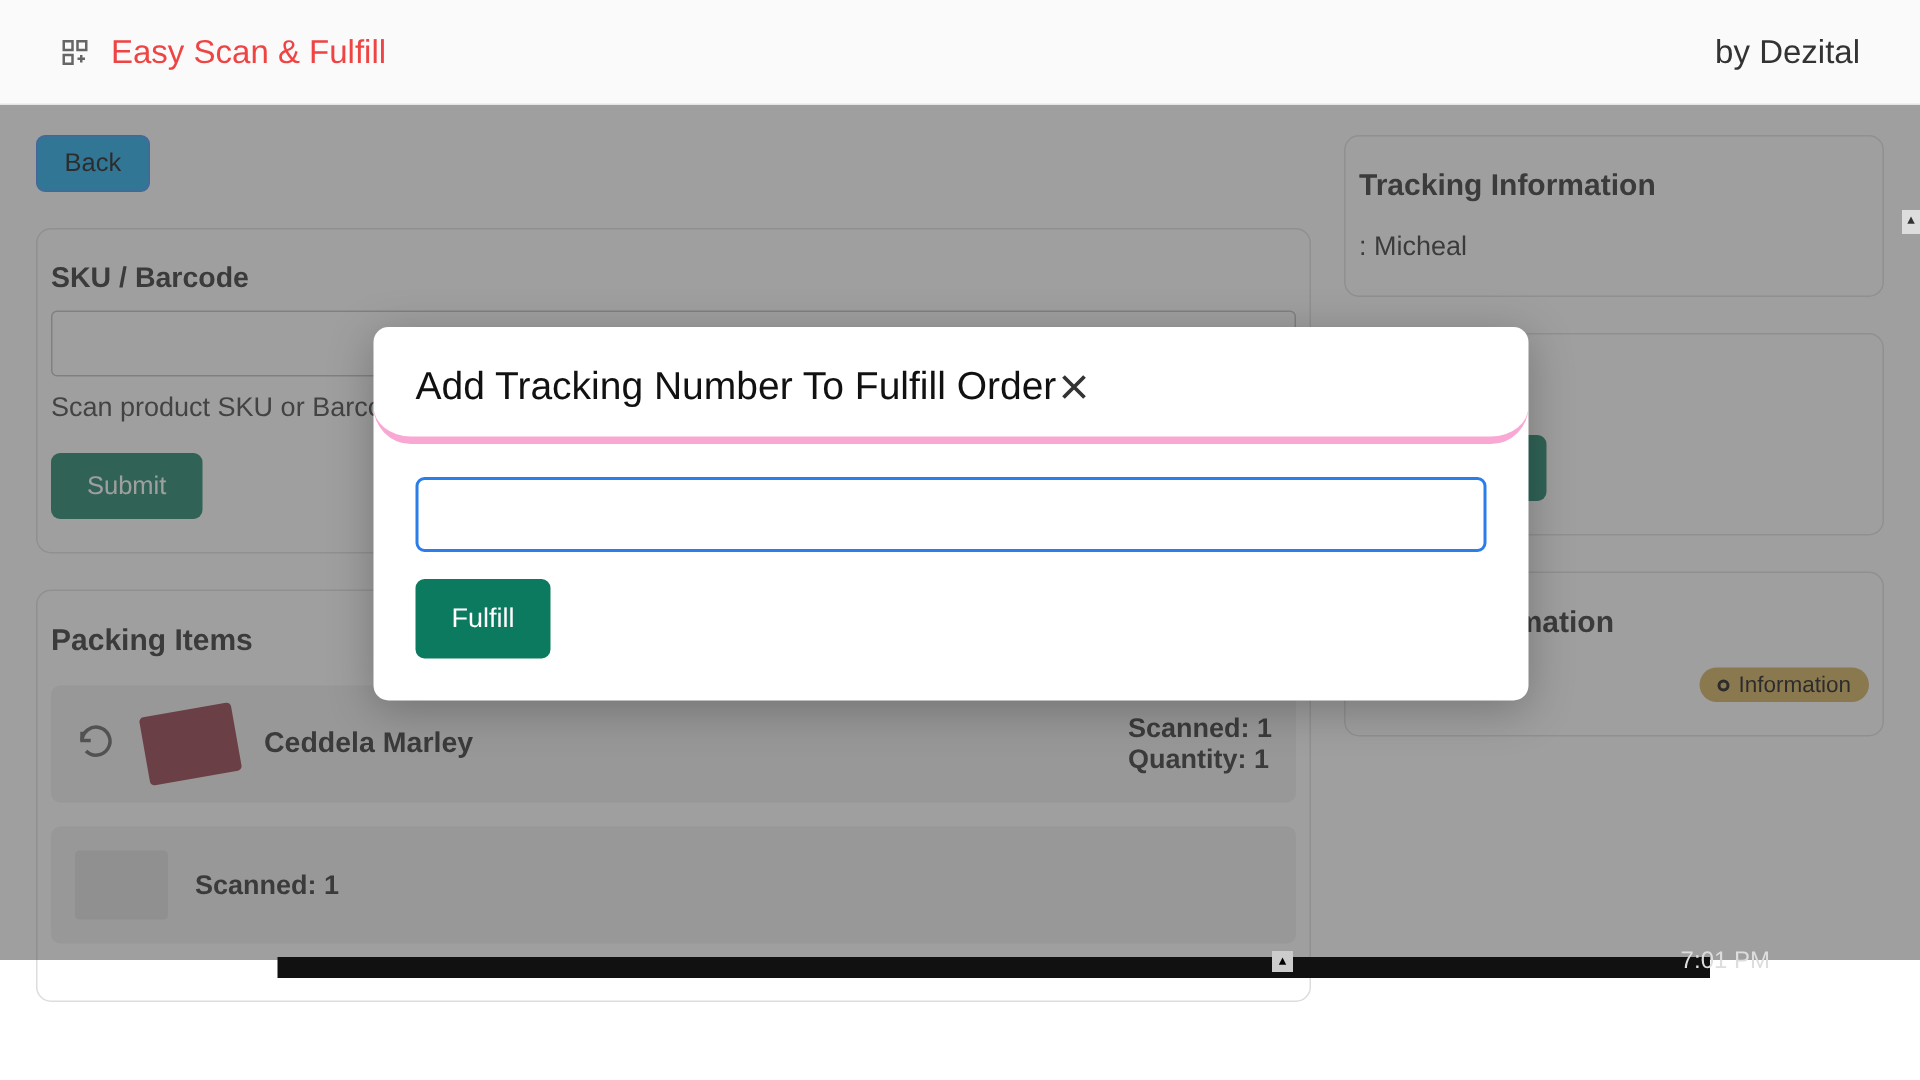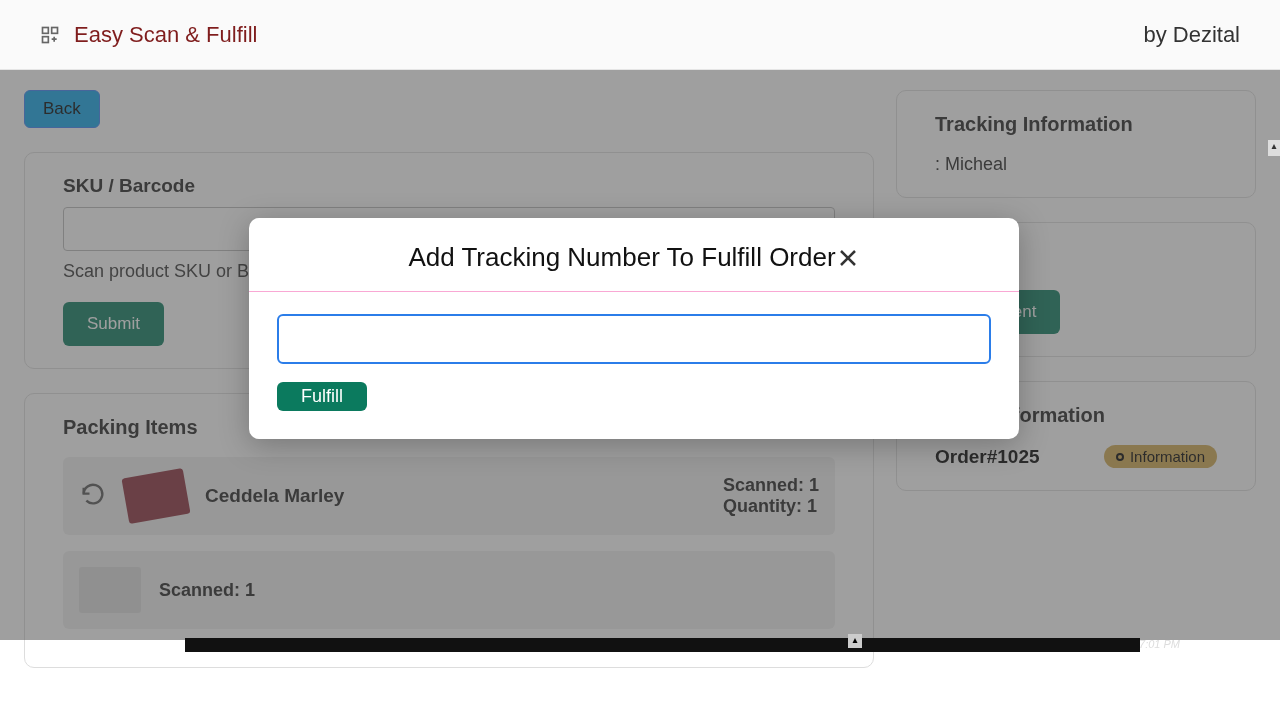--- a/index.html
+++ b/index.html
@@ -1,31 +1,31 @@
 <!DOCTYPE html>
 <html><head>
 <meta charset="utf-8">
 <style>
 * { box-sizing: border-box; margin: 0; padding: 0; }
 body { font-family: -apple-system, "Segoe UI", sans-serif; background: #fff; width: 1280px; height: 720px; overflow: hidden; position: relative; }
 
 .header { height: 70px; border-bottom: 1px solid #e5e5e5; display: flex; align-items: center; justify-content: space-between; padding: 0 40px; background: #fafafa; }
 .header-left { display: flex; align-items: center; gap: 14px; }
 .app-icon { width: 20px; height: 20px; color: #666; }
-.app-title { font-size: 22px; font-weight: 500; color: #7f1d1d; }
+.app-title { font-size: 22px; font-weight: 500; color: #ef4444; }
 .by-text { font-size: 22px; color: #333; }
 
 .content-wrap { position: relative; height: 570px; }
 .content { padding: 20px 24px; display: flex; gap: 22px; height: 100%; }
 .left-col { flex: 1; display: flex; flex-direction: column; gap: 24px; }
 .right-col { width: 360px; display: flex; flex-direction: column; gap: 24px; }
 
 .btn-back { align-self: flex-start; padding: 8px 18px; border: 1px solid #3b82f6; border-radius: 6px; background: #0ea5e9; font-size: 17px; cursor: pointer; }
 
-.card { border: 1px solid #ddd; border-radius: 10px; padding: 22px 38px; background: #fff; }
+.card { border: 1px solid #ddd; border-radius: 10px; padding: 22px 9px; background: #fff; }
 .label { font-size: 19px; color: #222; margin-bottom: 10px; font-weight: bold; }
 .text-input { width: 100%; height: 44px; border: 1px solid #bbb; border-radius: 4px; padding: 0 10px; font-size: 16px; }
 .helper { font-size: 18px; color: #333; margin-top: 10px; }
 .btn-primary { margin-top: 20px; padding: 12px 24px; background: #0B7A5E; color: #fff; border: none; border-radius: 6px; font-size: 17px; cursor: pointer; }
 
 .section-title { font-size: 20px; font-weight: 700; color: #222; margin-bottom: 18px; }
 .item-row { background: #f0f0f0; border-radius: 6px; padding: 16px; display: flex; gap: 18px; align-items: center; margin-bottom: 16px; }
 .item-icon { width: 28px; height: 28px; color: #555; }
 .thumb { width: 62px; height: 46px; background: #8b2d3a; border-radius: 3px; transform: rotate(-10deg); }
 .thumb2 { width: 62px; height: 46px; background: #ddd; border-radius: 3px; }
@@ -36,32 +36,32 @@
 .item-right div { font-size: 18px; font-weight: 700; color: #222; }
 
 .info-line { font-size: 18px; color: #222; margin-top: 4px; }
 .order-row { display: flex; justify-content: space-between; align-items: center; }
 .order-num { font-size: 19px; font-weight: 700; }
 .badge { background: #d1a94f; color: #000; border-radius: 14px; padding: 3px 12px; font-size: 15px; display: inline-flex; align-items: center; gap: 6px; }
 .badge-dot { width: 8px; height: 8px; border: 2px solid #000; border-radius: 50%; }
 
 .overlay { position: absolute; inset: 0; background: rgba(80,80,80,0.55); }
 .modal { position: absolute; top: 218px; left: 249px; width: 770px; background: #fff; border-radius: 10px; box-shadow: 0 6px 30px rgba(0,0,0,0.25); }
-.modal-head { display: flex; justify-content: center; align-items: center; padding: 24px 28px 18px; border-bottom: 1px solid #f9a8d4; }
+.modal-head { display: flex; justify-content: flex-start; align-items: center; padding: 24px 28px 18px; border-bottom: 5px solid #f9a8d4; border-radius: 25px; }
 .modal-title { font-size: 26px; font-weight: 500; color: #111; }
 .close-x { width: 24px; height: 24px; cursor: pointer; color: #333; }
 .modal-body { padding: 22px 28px 28px; }
 .modal-label { font-size: 19px; color: #222; margin-bottom: 10px; }
 .modal-input { width: 100%; height: 50px; border: 2px solid #2b7de9; border-radius: 6px; padding: 0 14px; font-size: 18px; outline: none; }
-.btn-fulfill { margin-top: 18px; padding: 4px 24px; background: #0B7A5E; color: #fff; border: none; border-radius: 6px; font-size: 18px; cursor: pointer; }
+.btn-fulfill { margin-top: 18px; padding: 16px 24px; background: #0B7A5E; color: #fff; border: none; border-radius: 6px; font-size: 18px; cursor: pointer; }
 
 .taskbar { position: absolute; bottom: 68px; left: 185px; right: 140px; height: 14px; background: #111; }
 .scroll-up { position: absolute; right: 0; top: 70px; width: 12px; height: 16px; background: #ddd; font-size: 10px; text-align: center; color: #333; }
 .scroll-up2 { position: absolute; right: 418px; bottom: 72px; width: 14px; height: 14px; background: #ccc; font-size: 10px; text-align: center; }
-.clock { position: absolute; right: 100px; bottom: 70px; font-size: 11px; color: #ddd; font-style: italic; }
+.clock { position: absolute; right: 100px; bottom: 70px; font-size: 16px; color: #ddd; }
 </style>
 </head>
 <body>
 
 <div class="header">
   <div class="header-left">
     <svg class="app-icon" viewBox="0 0 24 24" fill="none" stroke="currentColor" stroke-width="2">
         <rect x="3" y="3" width="7" height="7"></rect>
         <rect x="14" y="3" width="7" height="7"></rect>
         <rect x="3" y="14" width="7" height="7"></rect>

